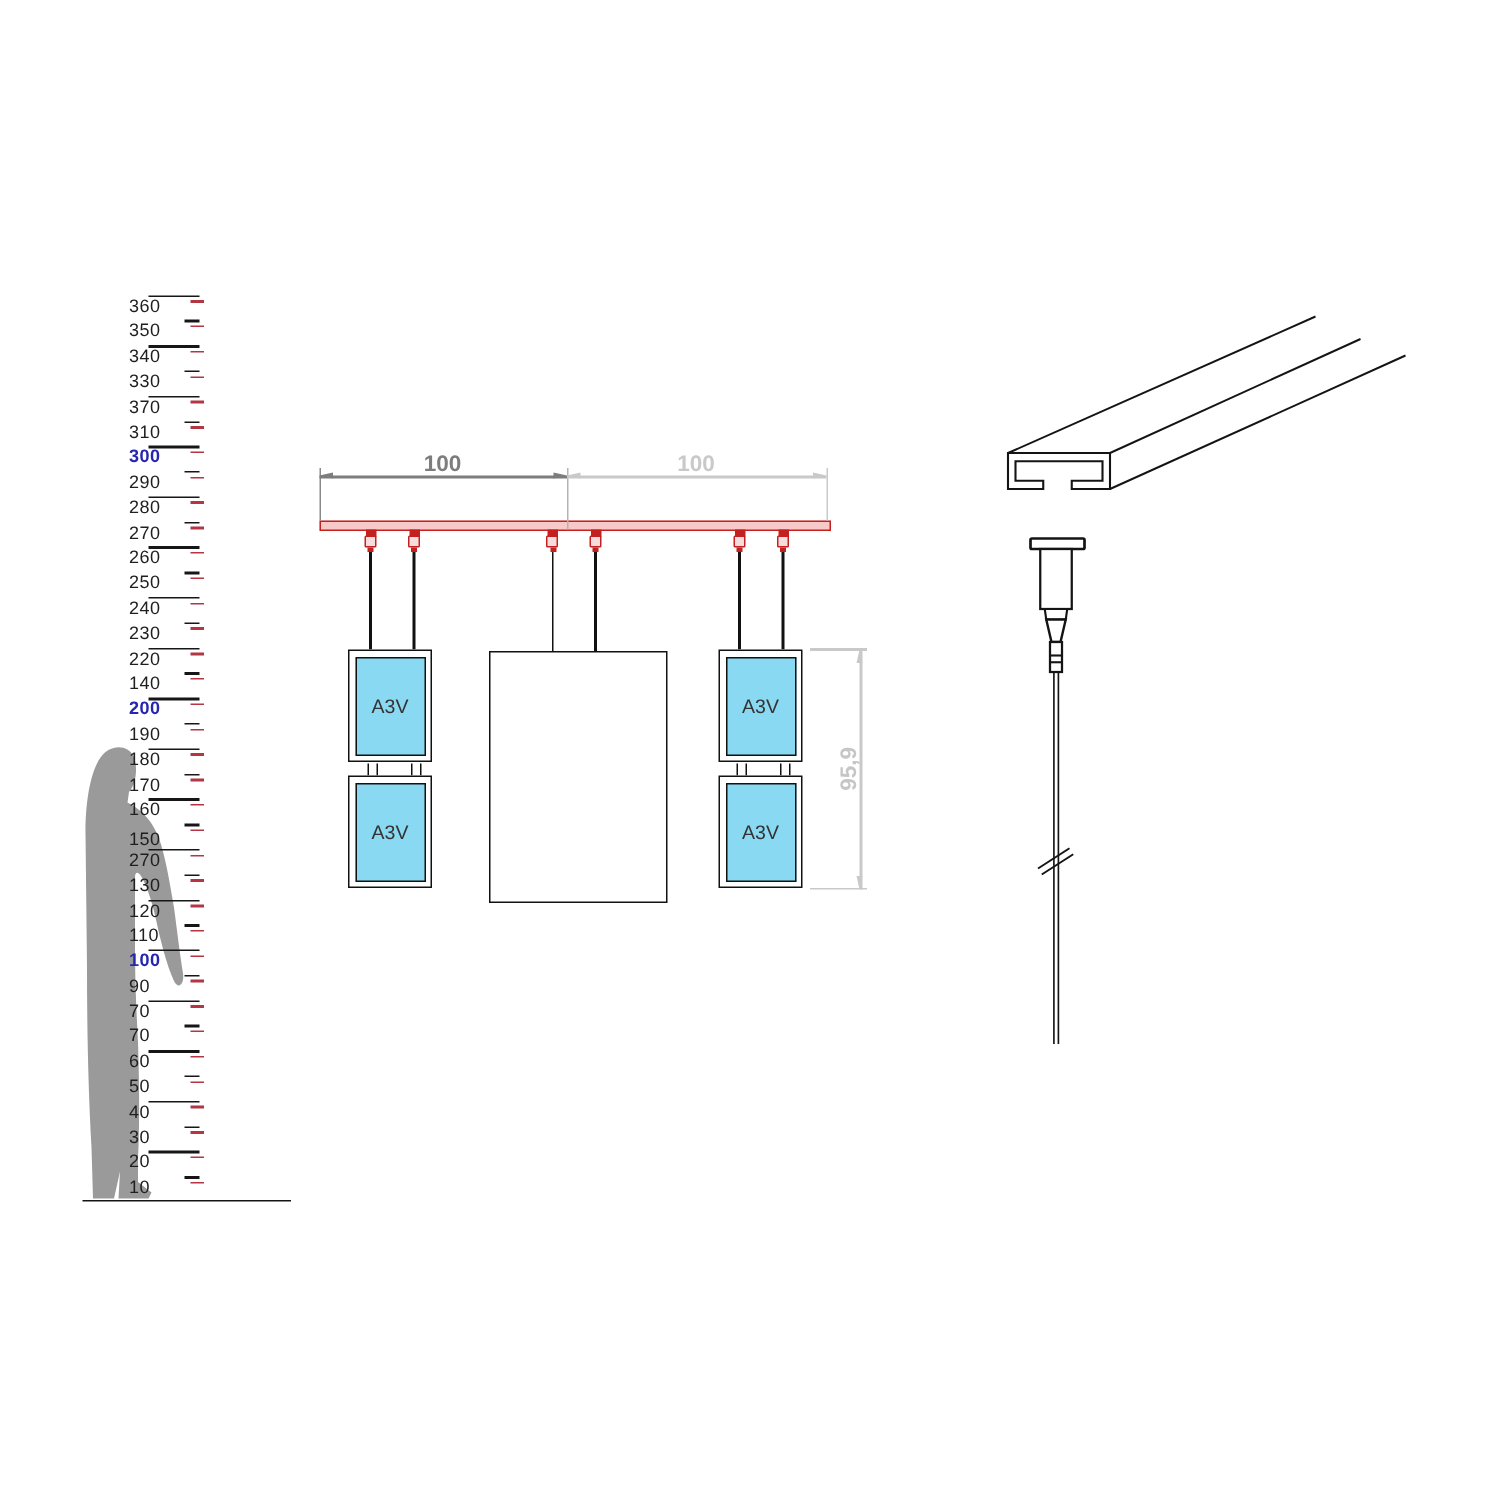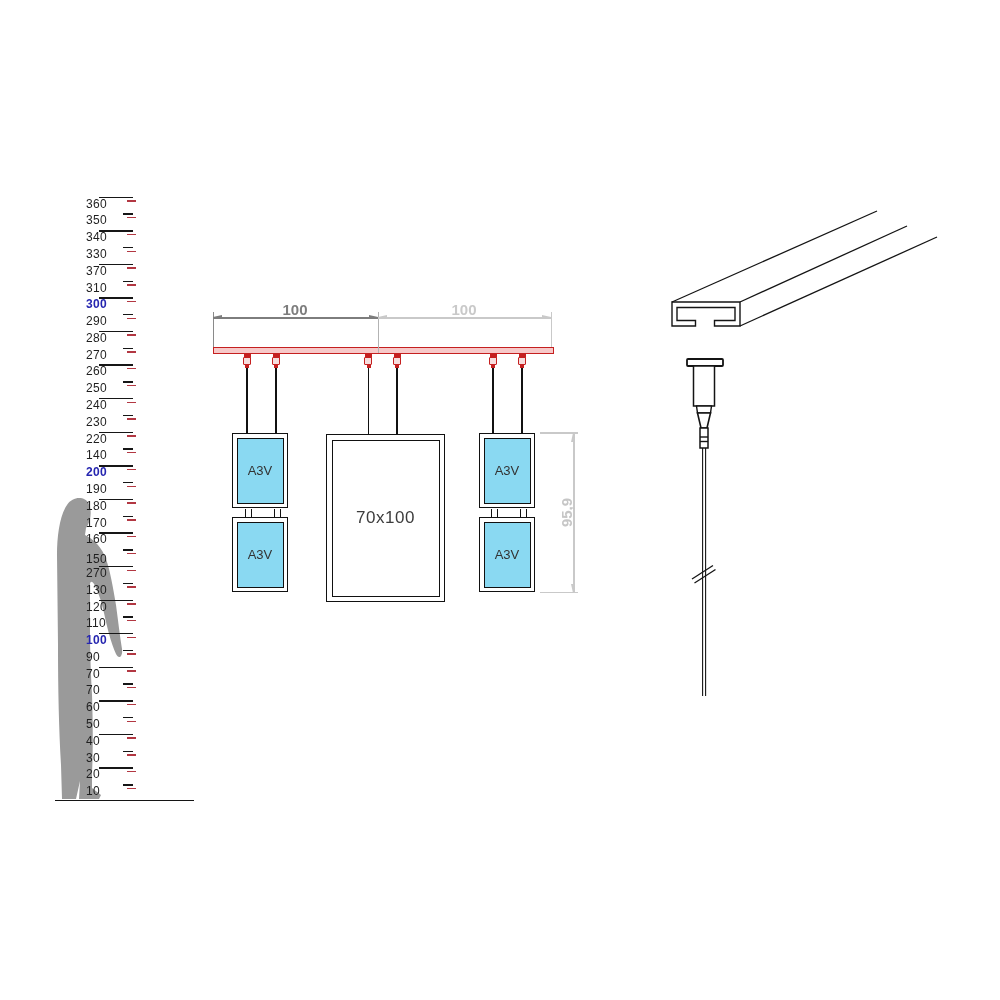--- a/index.html
+++ b/index.html
@@ -223,21 +223,20 @@
   <div class="dimtext" style="left:439px;top:302px;width:50px;color:#c9c9c9;">100</div>
 
   <div class="panel-outer" style="left:232px;top:433px;width:54px;height:73px;"></div>
   <div class="panel-inner" style="left: 236.5px; top: 437.5px; width: 45px; height: 64px; background: rgb(138, 217, 242);">A3V</div>
   <div class="connector" style="left:244.5px;top:508.5px;"></div>
   <div class="connector" style="left:273.5px;top:508.5px;"></div>
   <div class="panel-outer" style="left:232px;top:517px;width:54px;height:73px;"></div>
   <div class="panel-inner" style="left: 236.5px; top: 521.5px; width: 45px; height: 64px; background: rgb(138, 217, 242);">A3V</div>
 
   <div class="poster-outer" style="left:326px;top:434px;width:117px;height:166px;"></div>
-  <div class="poster-inner" style="left:331.5px;top:439.5px;width:106px;height:155px;">70x100</div>
 
   <div class="panel-outer" style="left:479px;top:433px;width:54px;height:73px;"></div>
   <div class="panel-inner" style="left: 483.5px; top: 437.5px; width: 45px; height: 64px; background: rgb(138, 217, 242);">A3V</div>
   <div class="connector" style="left:490.5px;top:508.5px;"></div>
   <div class="connector" style="left:519.5px;top:508.5px;"></div>
   <div class="panel-outer" style="left:479px;top:517px;width:54px;height:73px;"></div>
   <div class="panel-inner" style="left: 483.5px; top: 521.5px; width: 45px; height: 64px; background: rgb(138, 217, 242);">A3V</div>
 
   <div class="abs" style="left:540px;top:432.4px;width:38px;height:1.2px;background:#c9c9c9;"></div>
   <div class="abs" style="left:540px;top:591.8px;width:38px;height:1.2px;background:#c9c9c9;"></div>

